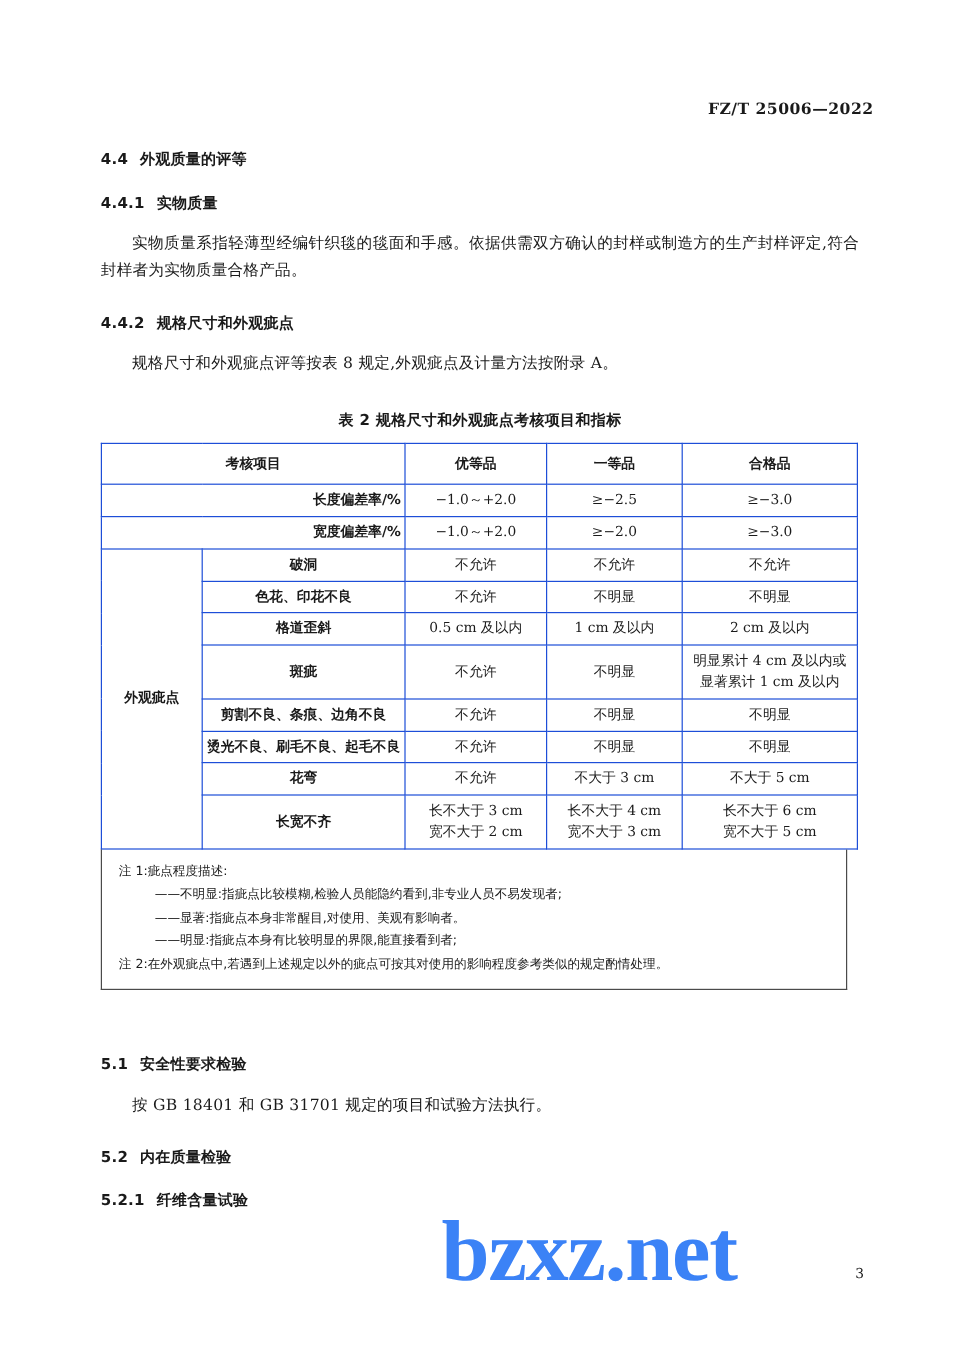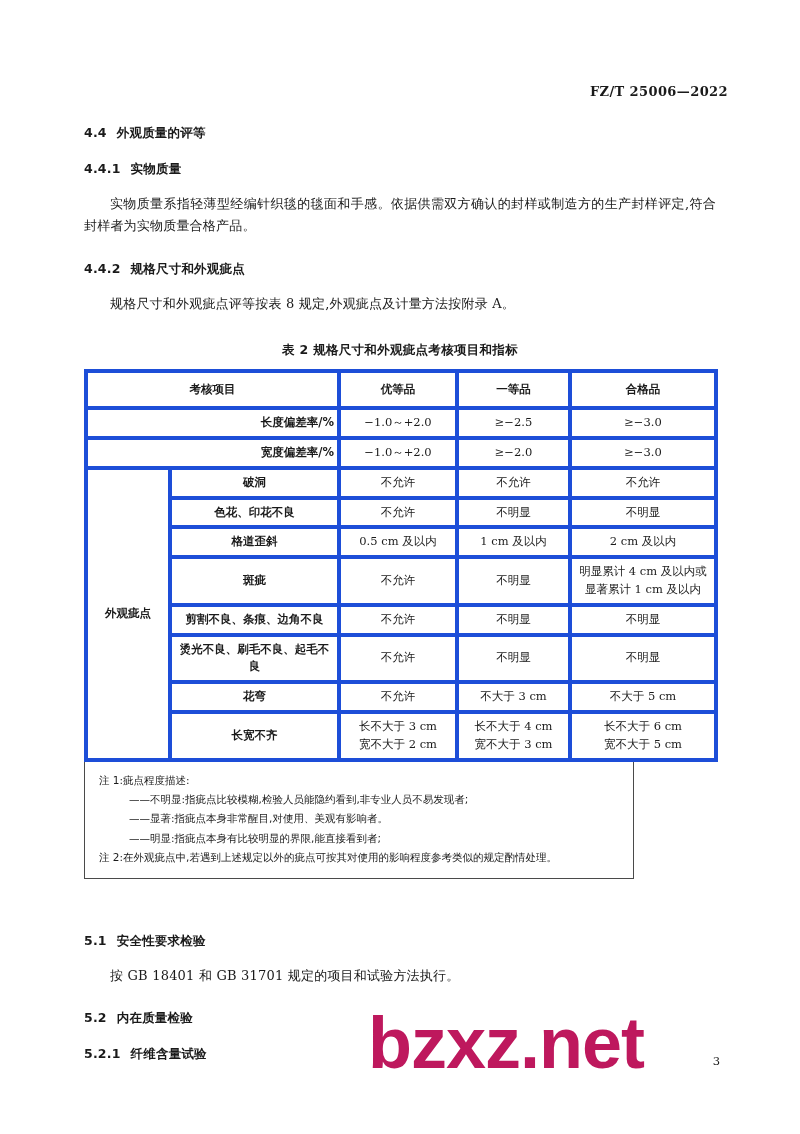--- a/index.html
+++ b/index.html
@@ -20,25 +20,25 @@
     inset: 0;
     width: 800px;
     height: 1134px;
   }
 
   
   .watermark {
     position: absolute;
     left: 368px;
     top: 1002px;
-    font-family: Liberation Sans, sans-serif;
+    font-family: Liberation Serif, serif;
     font-size: 72px;
     font-weight: bold;
     letter-spacing: -1px;
-    color: #be185d;
+    color: #3b82f6;
     z-index: 0;
     user-select: none;
     white-space: nowrap;
   }
 
   .content {
     position: relative;
     z-index: 2;
   }
 
@@ -96,21 +96,21 @@
     margin: 0 0 10px 0;
   }
   table.spec {
     border-collapse: collapse;
     width: 630px;
     table-layout: fixed;
     font-size: 11.5px;
     background: #fff;
   }
   table.spec td, table.spec th {
-    border: 4px solid #1d4ed8;
+    border: 1px solid #1d4ed8;
     text-align: center;
     vertical-align: middle;
     padding: 4px 3px;
     font-weight: normal;
     line-height: 1.55;
   }
   table.spec thead th {
     height: 25px;
     font-family: "DejaVu Sans", "Liberation Sans", sans-serif;
     font-weight: bold;
@@ -134,21 +134,21 @@
     font-size: 11.5px;
   }
   .r-h { height: 26px; }
   .r-tall { height: 44px; }
   .two-line span { display: block; }
 
   
   .notes {
     border: 1px solid #4a4a4a;
     border-top: none;
-    width: 550px;
+    width: 622px;
     box-sizing: border-box;
     padding: 9px 14px 10px 14px;
     font-size: 11px;
     line-height: 1.85;
   }
   .notes .n-line {
     font-family: "DejaVu Sans", "Liberation Sans", sans-serif;
     font-size: 10.5px;
     white-space: nowrap;
   }

